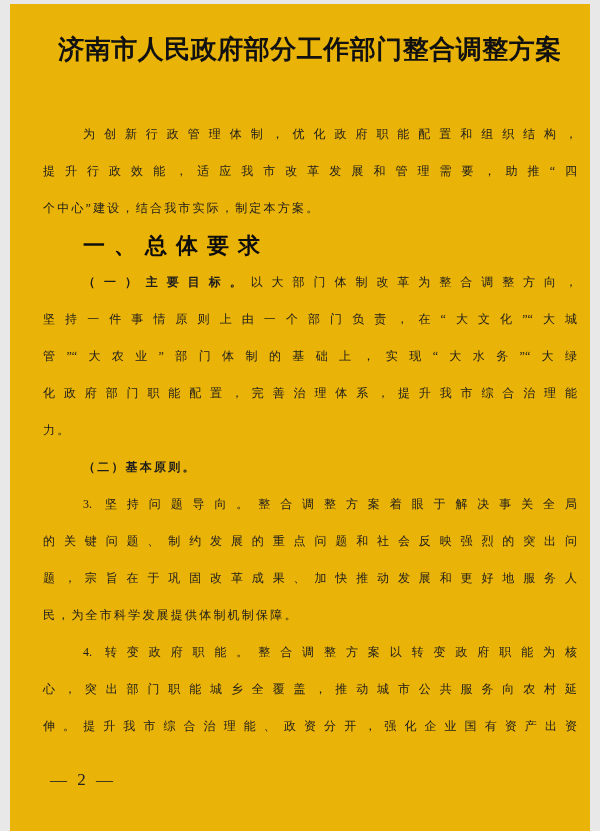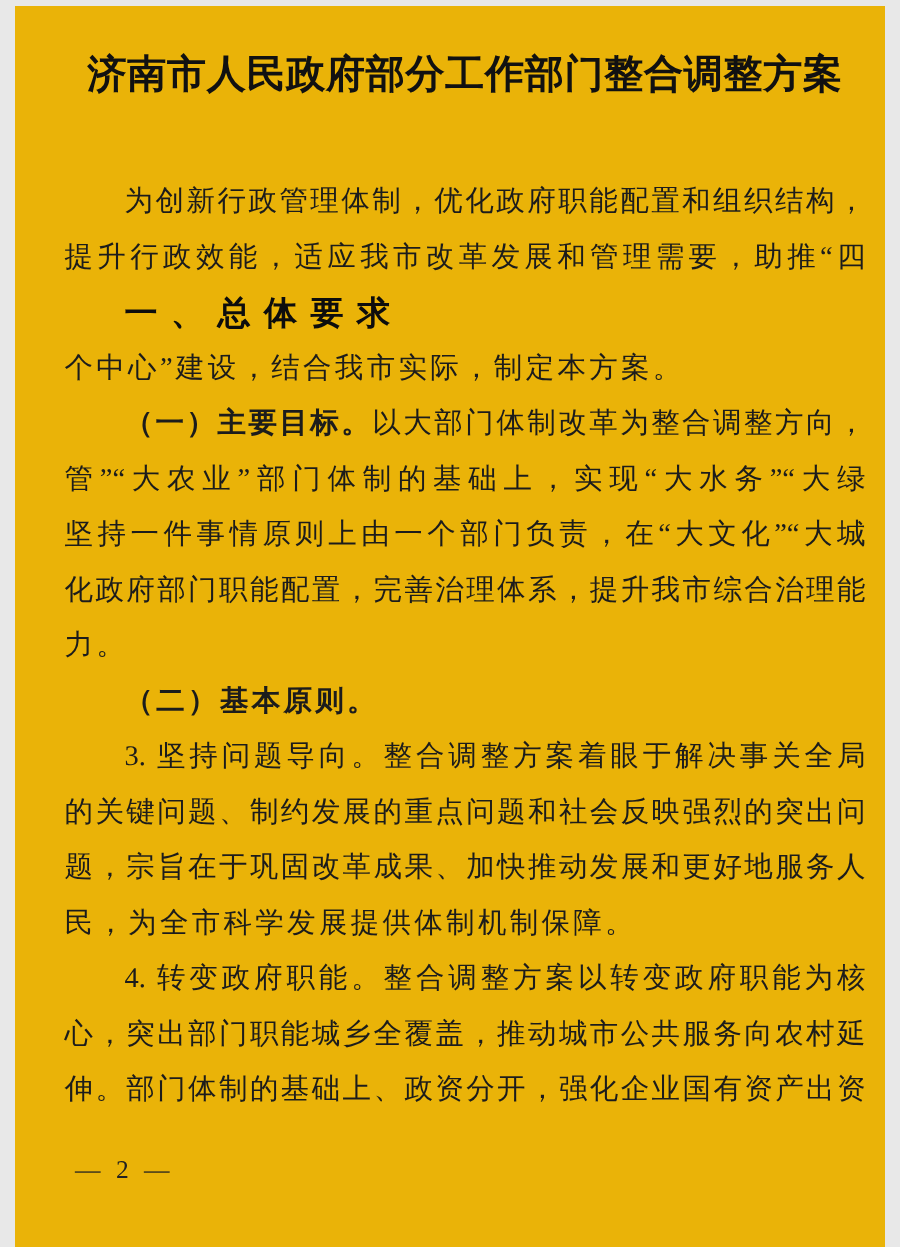--- a/index.html
+++ b/index.html
@@ -31,21 +31,21 @@
   }
   .doc-body {
     position: absolute;
     top: 112px;
     left: 33px;
     width: 534px;
   }
   .line {
     height: 37px;
     line-height: 37px;
-    font-size: 19px;
+    font-size: 12px;
     white-space: nowrap;
     letter-spacing: 2.2px;
     color: #1c1c1c;
   }
   .line.justify {
     white-space: normal;
     letter-spacing: normal;
     text-align: justify;
     text-align-last: justify;
     text-justify: inter-character;
@@ -77,31 +77,31 @@
 </style>
 </head>
 <body>
 
 <div class="page">
   <div class="doc-title">济南市人民政府部分工作部门整合调整方案</div>
 
   <div class="doc-body">
       <div class="line indent justify"><span class="seg">为创新行政管理体制，优化政府职能配置和组织结构，</span></div>
       <div class="line justify"><span class="seg">提升行政效能，适应我市改革发展和管理需要，助推“四</span></div>
+      <div class="line"><span class="seg">个中心”建设，结合我市实际，制定本方案。</span></div>
       <div class="line indent heading"><span class="seg bold">一、总体要求</span></div>
-      <div class="line"><span class="seg">个中心”建设，结合我市实际，制定本方案。</span></div>
       <div class="line indent justify"><span class="seg bold">（一）主要目标。</span><span class="seg">以大部门体制改革为整合调整方向，</span></div>
+      <div class="line justify"><span class="seg">坚持一件事情原则上由一个部门负责，在“大文化”“大城</span></div>
       <div class="line justify"><span class="seg">管”“大农业”部门体制的基础上，实现“大水务”“大绿</span></div>
-      <div class="line justify"><span class="seg">坚持一件事情原则上由一个部门负责，在“大文化”“大城</span></div>
       <div class="line justify"><span class="seg">化政府部门职能配置，完善治理体系，提升我市综合治理能</span></div>
       <div class="line"><span class="seg">力。</span></div>
       <div class="line indent"><span class="seg bold">（二）基本原则。</span></div>
       <div class="line indent justify"><span class="seg">3. 坚持问题导向。整合调整方案着眼于解决事关全局</span></div>
       <div class="line justify"><span class="seg">的关键问题、制约发展的重点问题和社会反映强烈的突出问</span></div>
       <div class="line justify"><span class="seg">题，宗旨在于巩固改革成果、加快推动发展和更好地服务人</span></div>
       <div class="line"><span class="seg">民，为全市科学发展提供体制机制保障。</span></div>
       <div class="line indent justify"><span class="seg">4. 转变政府职能。整合调整方案以转变政府职能为核</span></div>
       <div class="line justify"><span class="seg">心，突出部门职能城乡全覆盖，推动城市公共服务向农村延</span></div>
-      <div class="line justify"><span class="seg">伸。部门体制的基础上、政资分开，强化企业国有资产出资</span></div>
+      <div class="line justify"><span class="seg">伸。提升我市综合治理能、政资分开，强化企业国有资产出资</span></div>
     </div>
 
   <div class="page-number">— 2 —</div>
 </div>
 
 </body></html>

